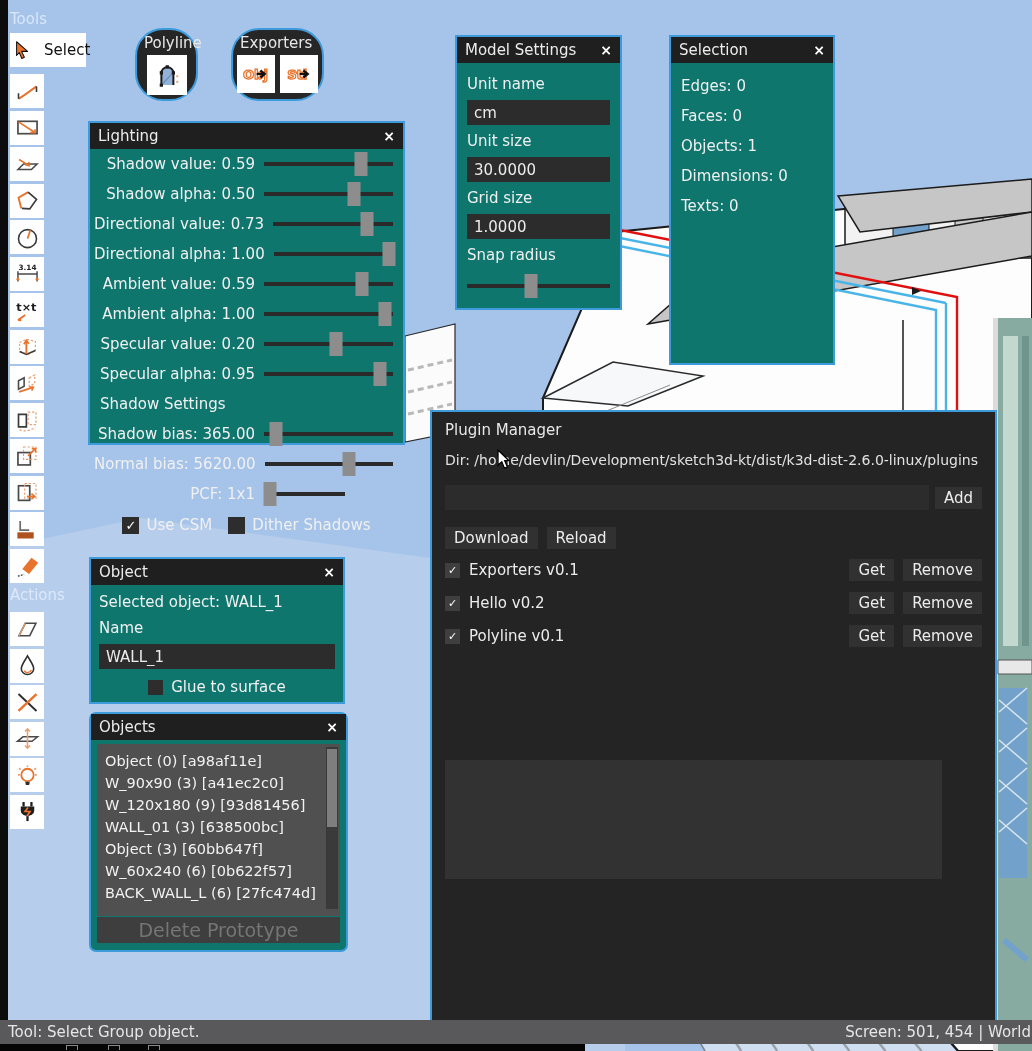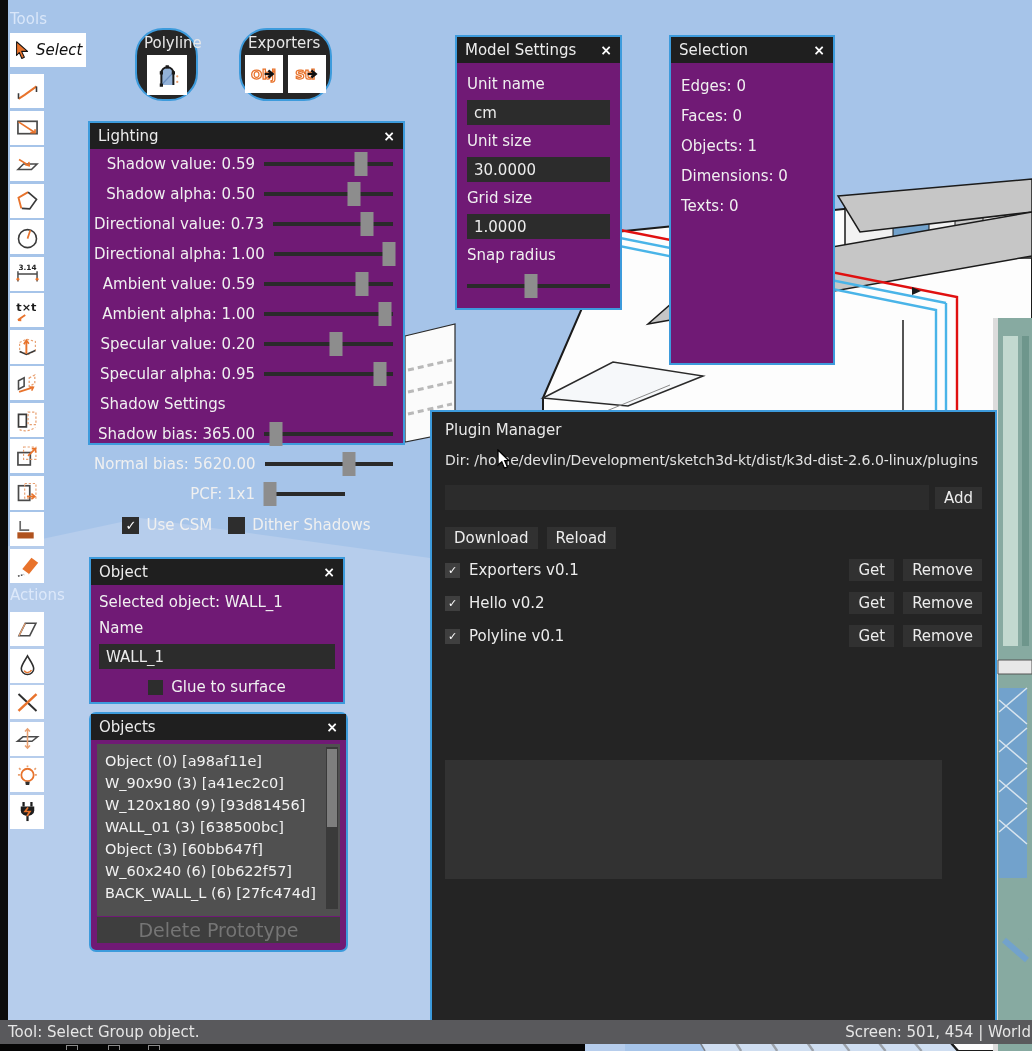--- a/index.html
+++ b/index.html
@@ -4,26 +4,26 @@
 <style>
   *{margin:0;padding:0;box-sizing:border-box;font-family:"DejaVu Sans","Liberation Sans",sans-serif;}
   html,body{background:#222;}
   #screen{position:relative;width:1032px;height:1051px;background:#a6c4e9;overflow:hidden;}
   #scene{position:absolute;left:0;top:0;z-index:0;}
   
   #left-rail{position:absolute;left:0;top:0;width:8px;height:1051px;background:#0c0c0c;z-index:4;}
   
   .palette{position:absolute;z-index:10;}
   .pal-label{font-size:15px;color:rgba(228,238,252,.82);height:20px;margin-bottom:3px;}
-  #select-button{width:76px;height:34px;background:#fff;display:flex;align-items:center;gap:2px;padding-left:2px;margin-bottom:7px;cursor:pointer;font-style:italic;}
+  #select-button{width:76px;height:34px;background:#fff;display:flex;align-items:center;gap:10px;padding-left:2px;margin-bottom:7px;cursor:pointer;}
   #select-button span.lbl{font-size:15px;color:#111;}
   .toolbtn{width:34px;height:34px;background:#fff;margin-bottom:2.5px;display:flex;align-items:center;justify-content:center;cursor:pointer;}
   .icon{display:inline-flex;}
   
-  .panel{position:absolute;border:2px solid #3d9bdc;background:#701a75;z-index:10;}
+  .panel{position:absolute;border:2px solid #3d9bdc;background:#0f766e;z-index:10;}
   .titlebar{height:26px;background:#1f1f1f;color:#ececec;font-size:15px;display:flex;align-items:center;padding:0 8px;}
   .titlebar .close{margin-left:auto;color:#fff;font-size:14px;font-weight:bold;cursor:pointer;line-height:1;}
   .darkpanel{background:#262626;border-radius:28px;}
   .minititle{color:#e8e8e8;font-size:15px;padding:4px 7px 2px;}
   
   .iconbox{background:#fff;display:flex;align-items:center;justify-content:center;}
   
   .srow{display:flex;align-items:center;height:30px;padding:0 10px 0 4px;}
   .slabel{flex:0 0 170px;text-align:right;color:#f0f0f0;font-size:15px;padding-right:9px;white-space:nowrap;}
   .strack{position:relative;flex:1;height:26px;cursor:pointer;}
@@ -344,21 +344,21 @@
             <rect x="6.2" y="9" width="2.6" height="2.6" fill="#1a1a1a"></rect>
             <rect x="10.9" y="4.2" width="2.6" height="2.6" fill="#1a1a1a"></rect>
             <rect x="15.8" y="9" width="2.6" height="2.6" fill="#1a1a1a"></rect>
             <circle cx="20.2" cy="13" r=".9" fill="#e8a071"></circle>
             <circle cx="20.2" cy="17.5" r=".9" fill="#e8a071"></circle>
           </svg>
         </span>
     </div>
   </div>
 
-  <div class="panel darkpanel" style="left:231px;top:28px;width:93px;height:73px;margin-left:8px;">
+  <div class="panel darkpanel" style="left:231px;top:28px;width:93px;height:73px;">
     <div class="minititle">Exporters</div>
     <div style="display:flex;gap:5px;justify-content:center;margin-top:1px;">
       <div class="iconbox" style="width:38px;height:38px;">
         <span class="icon">
             <svg viewBox="0 0 24 24" width="30" height="30" xmlns="http://www.w3.org/2000/svg">
               <text x="1.5" y="16" font-size="10.5" fill="none" stroke="#e8732c" stroke-width="1" font-weight="bold">Obj</text>
               <path d="M12.5 12h5.5" stroke="#111" stroke-width="1.8"></path>
               <path d="M15.5 9.2l3.5 2.8-3.5 2.8" fill="none" stroke="#111" stroke-width="1.8"></path>
             </svg>
           </span>

